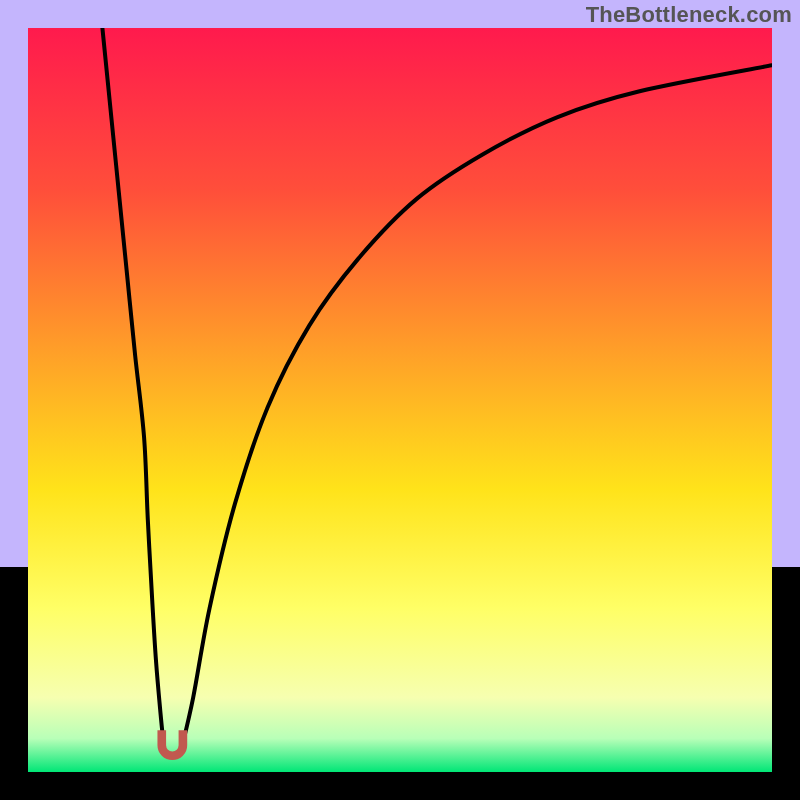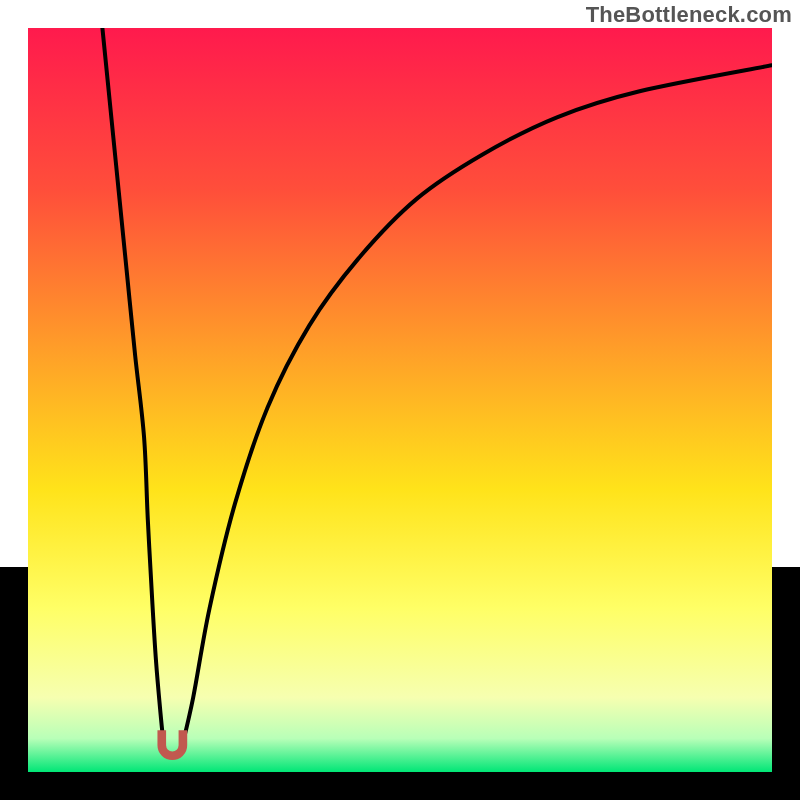--- a/index.html
+++ b/index.html
@@ -8,21 +8,21 @@
     width: 800px;
     height: 800px;
     overflow: hidden;
     background: #000;
     font-family: Arial, Helvetica, sans-serif;
   }
   .root {
     position: relative;
     width: 800px;
     height: 567px;
-    background: #ffffff;
+    background: #c4b5fd;
   }
   .plot {
     position: absolute;
     left: 28px;
     top: 28px;
     width: 744px;
     height: 744px;
     overflow: hidden;
   }
   .watermark {

